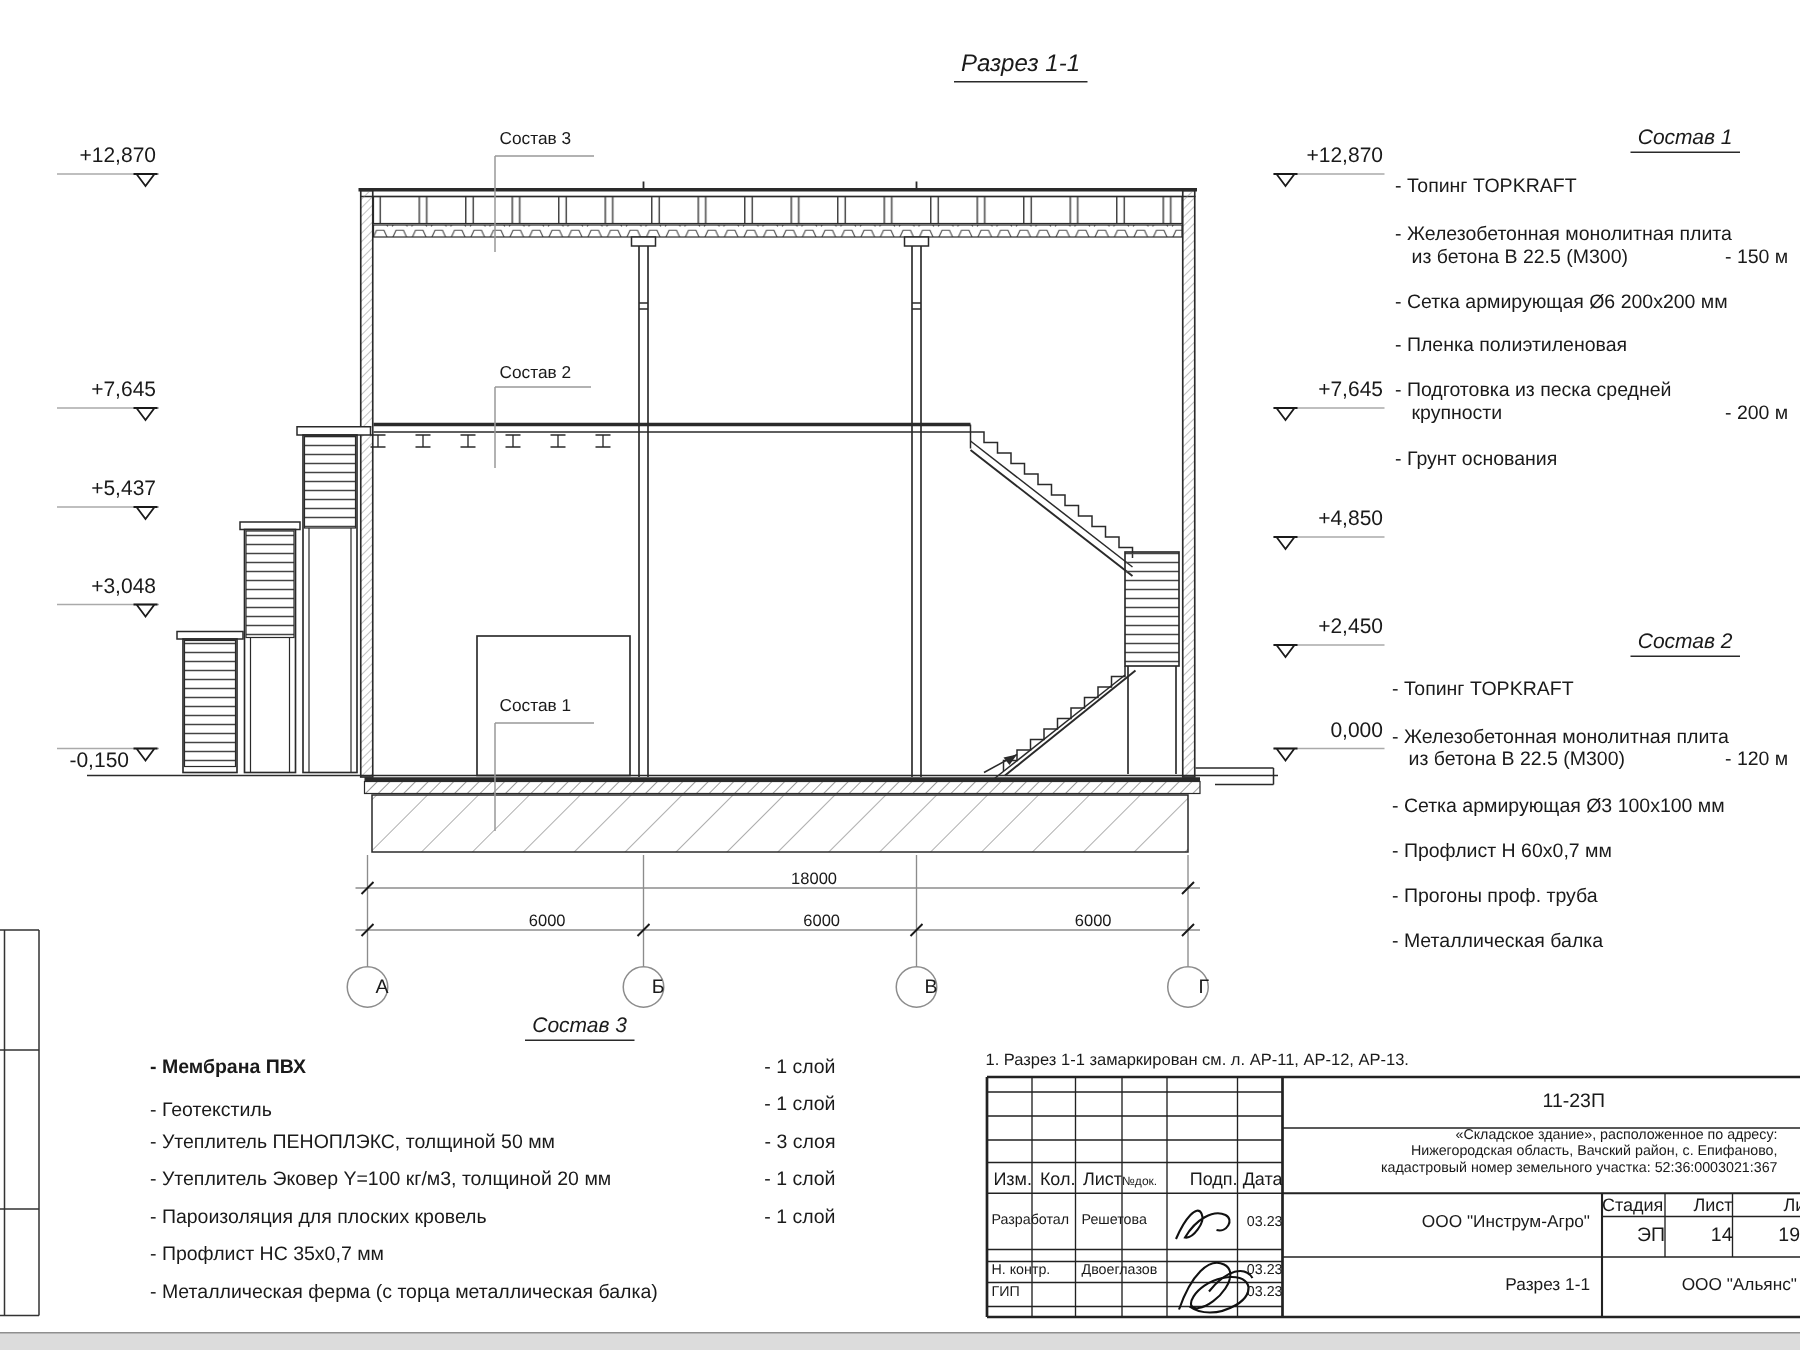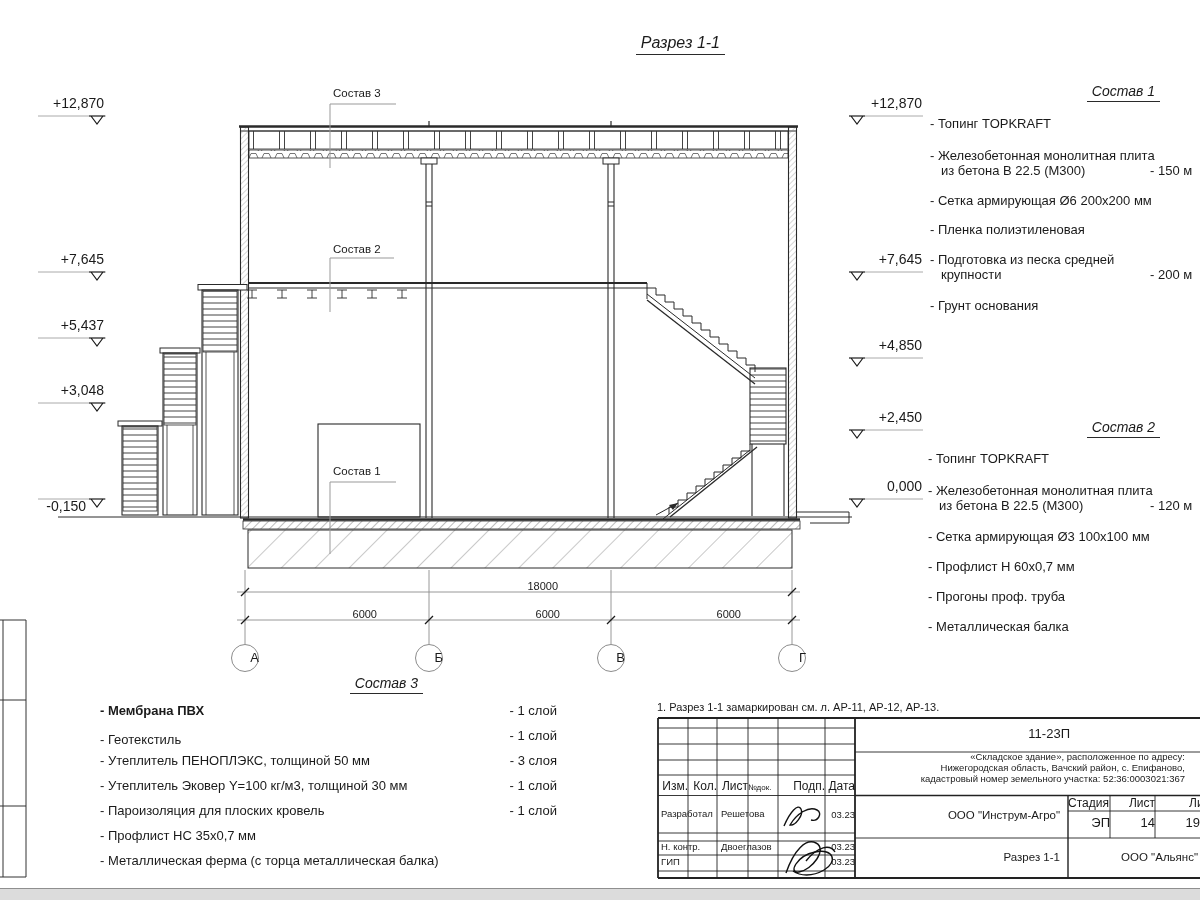--- a/index.html
+++ b/index.html
@@ -254,21 +254,21 @@
 </div>
 
 <div>
   <div class="t c f14" style="left:258px;top:675px;width:165px;"><span class="ul it">Состав 3</span></div>
   <div class="t f13" style="left:100px;top:704px;font-weight:bold;">- Мембрана ПВХ</div>
   <div class="t r f13" style="left:495px;top:704px;width:62px;">- 1 слой</div>
   <div class="t f13" style="left:100px;top:733px;">- Геотекстиль</div>
   <div class="t r f13" style="left:495px;top:729px;width:62px;">- 1 слой</div>
   <div class="t f13" style="left:100px;top:754px;">- Утеплитель ПЕНОПЛЭКС, толщиной 50 мм</div>
   <div class="t r f13" style="left:495px;top:754px;width:62px;">- 3 слоя</div>
-  <div class="t f13" style="left:100px;top:779px;">- Утеплитель Эковер Y=100 кг/м3, толщиной 30 мм</div>
+  <div class="t f13" style="left:100px;top:779px;">- Утеплитель Эковер Y=100 кг/м3, толщиной 20 мм</div>
   <div class="t r f13" style="left:495px;top:779px;width:62px;">- 1 слой</div>
   <div class="t f13" style="left:100px;top:804px;">- Пароизоляция для плоских кровель</div>
   <div class="t r f13" style="left:495px;top:804px;width:62px;">- 1 слой</div>
   <div class="t f13" style="left:100px;top:829px;">- Профлист НС 35х0,7 мм</div>
   <div class="t f13" style="left:100px;top:854px;">- Металлическая ферма (с торца металлическая балка)</div>
 </div>
 
 <div class="t f11" style="left:657px;top:701px;">1. Разрез 1-1 замаркирован см. л. АР-11, АР-12, АР-13.</div>
 
 <div>

